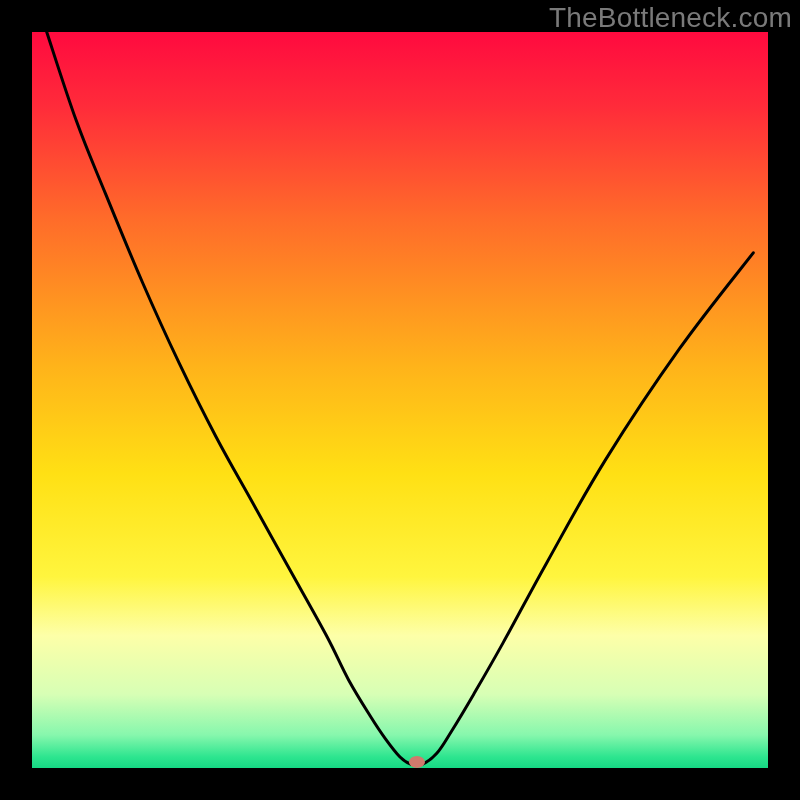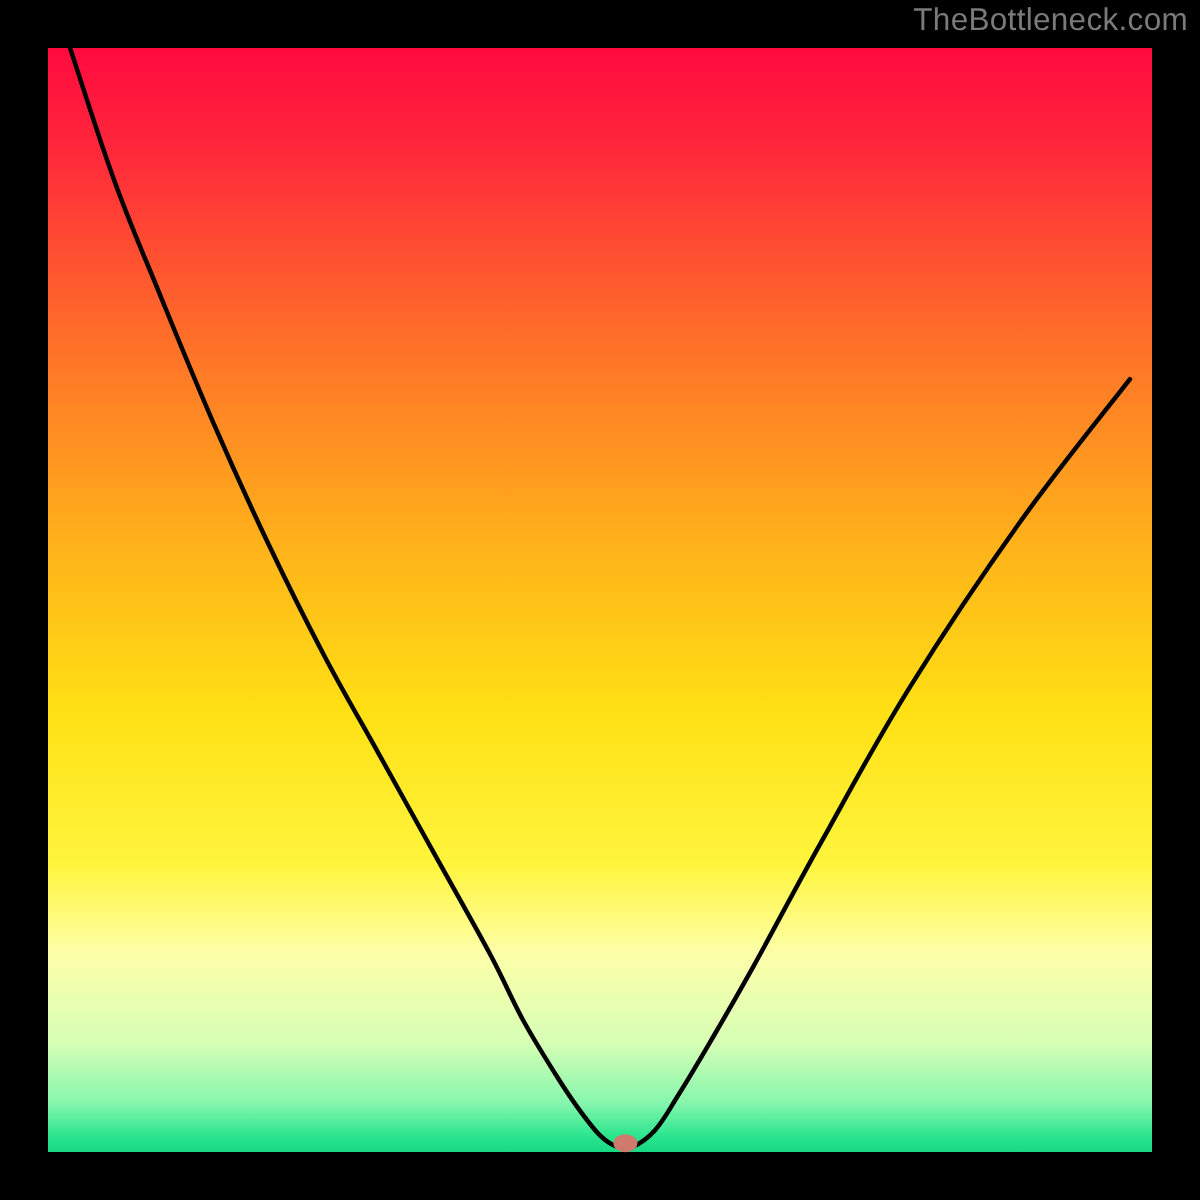--- a/index.html
+++ b/index.html
@@ -14,21 +14,21 @@
   .container {
     position: relative;
     width: 800px;
     height: 800px;
   }
   .watermark {
     position: absolute;
     top: 2px;
     right: 8px;
     color: #7a7a7a;
-    font-size: 21px;
+    font-size: 28px;
     font-weight: 400;
     letter-spacing: 0.2px;
     z-index: 10;
   }
   svg.chart {
     position: absolute;
     top: 0;
     left: 0;
   }
 </style>

